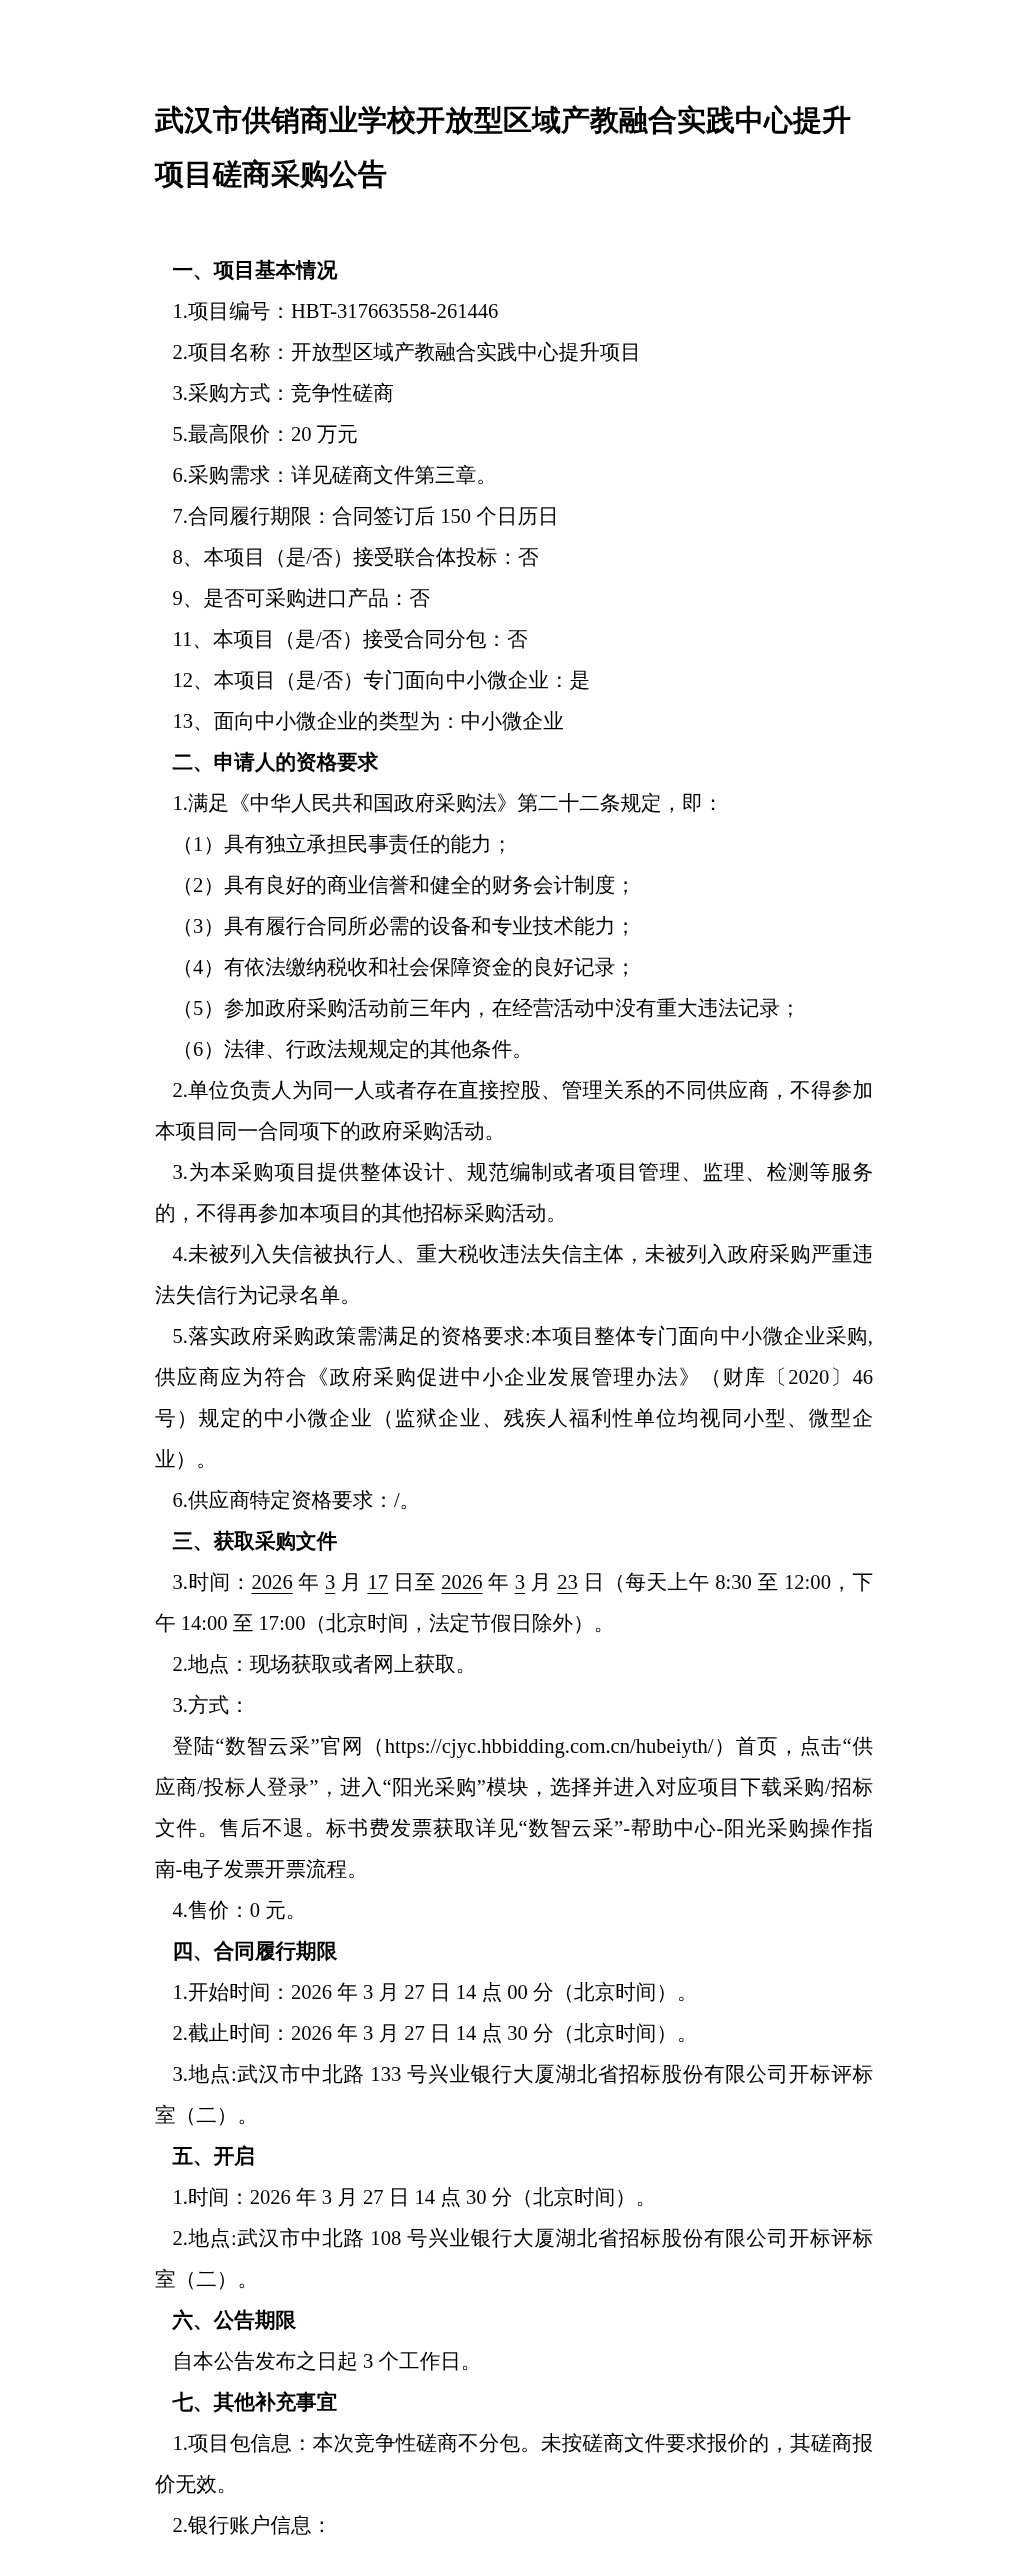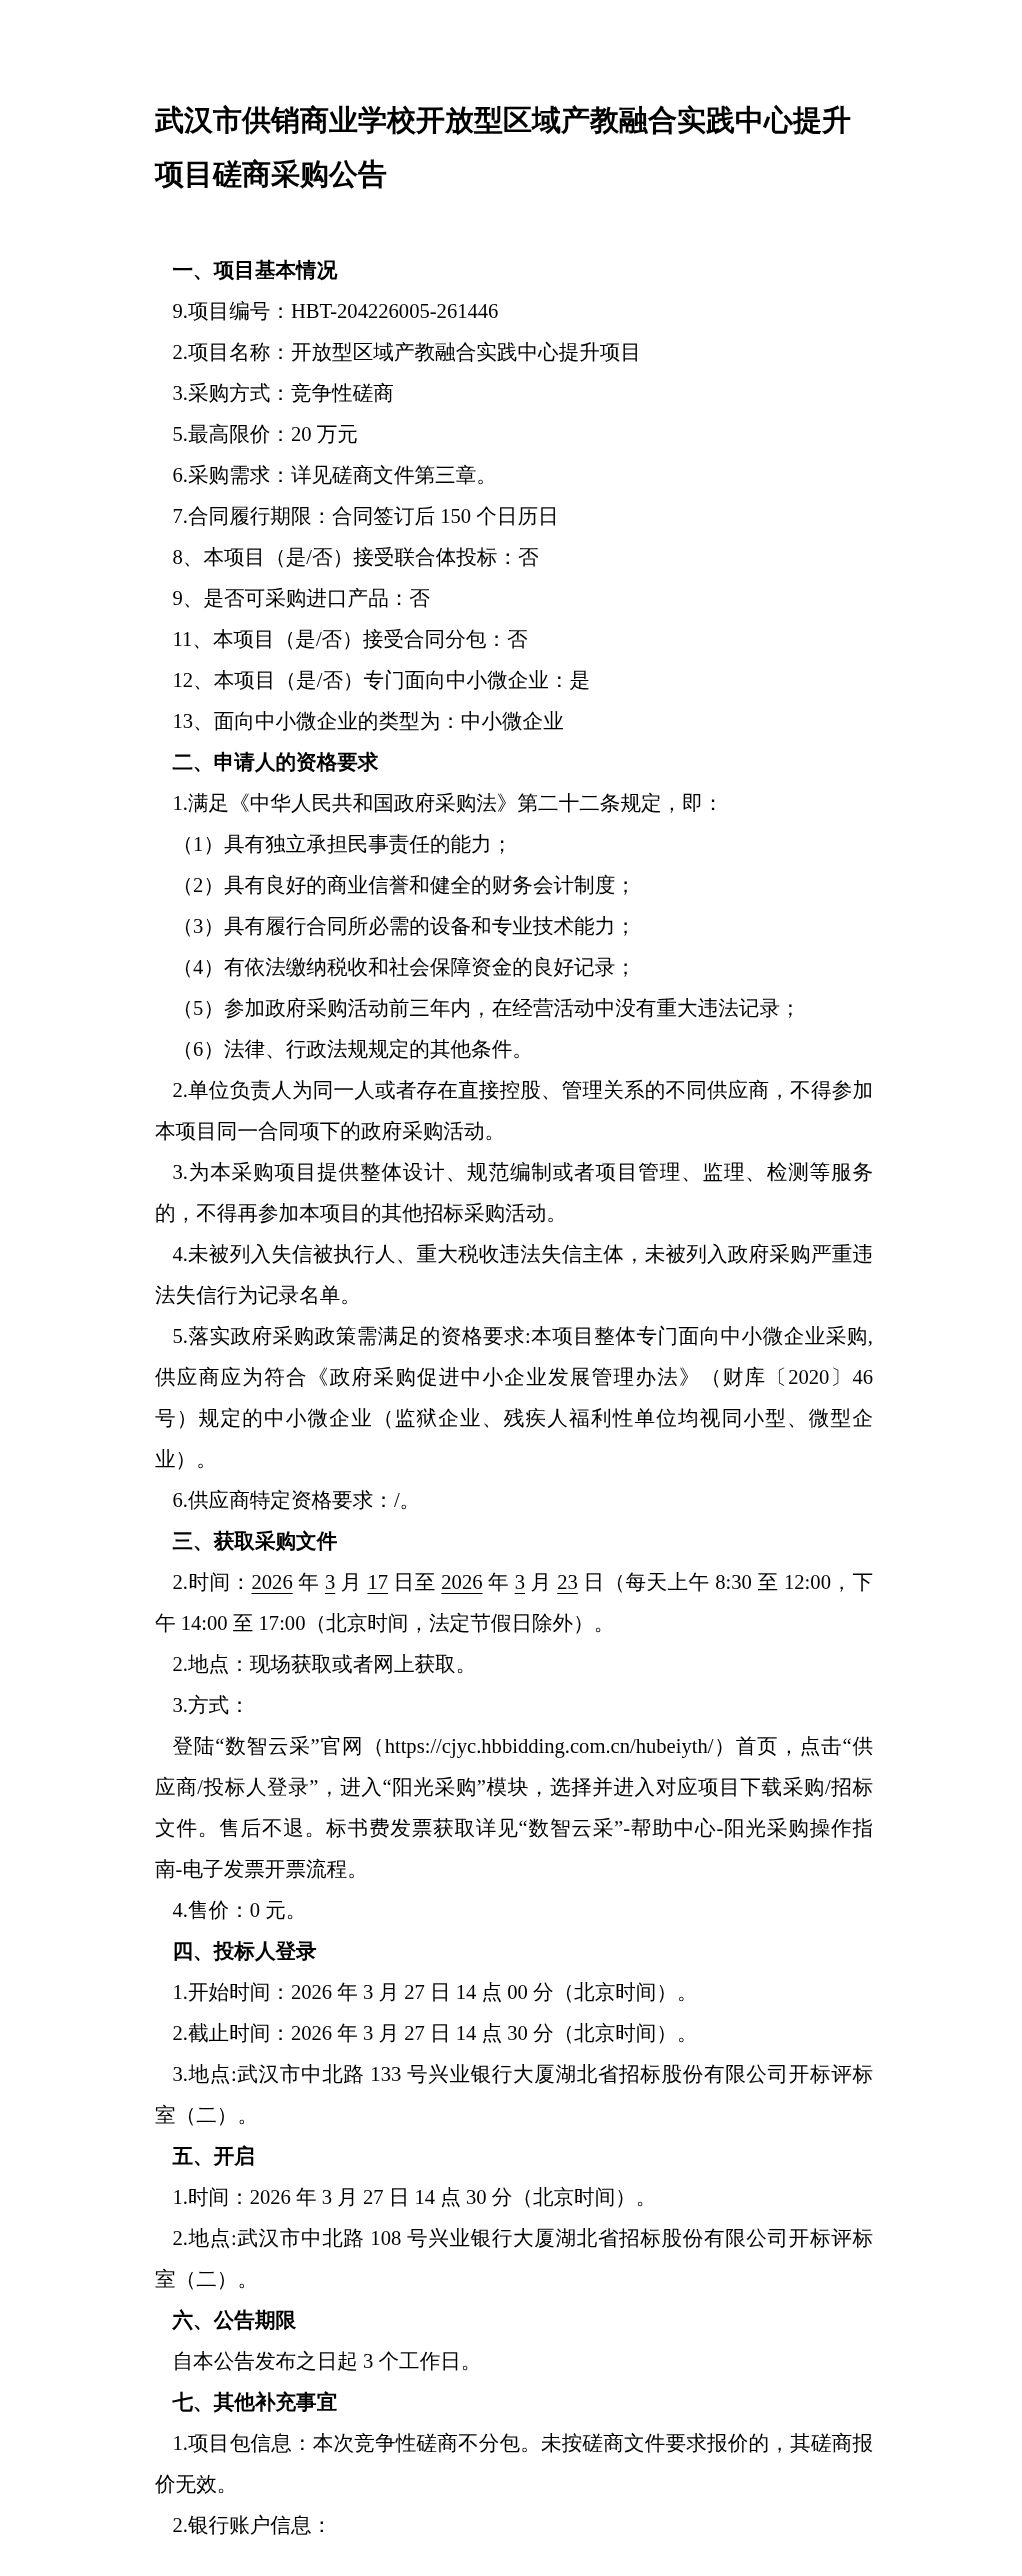--- a/index.html
+++ b/index.html
@@ -41,21 +41,21 @@
   }
 </style>
 </head>
 <body>
 
 <div class="page">
   <p class="doc-title">武汉市供销商业学校开放型区域产教融合实践中心提升项目磋商采购公告</p>
 
   <div class="doc-body">
       <p class="line indent bold">一、项目基本情况</p>
-      <p class="line indent">9.项目编号：HBT-204226005-261446</p>
+      <p class="line indent">1.项目编号：HBT-317663558-261446</p>
       <p class="line indent">2.项目名称：开放型区域产教融合实践中心提升项目</p>
       <p class="line indent">3.采购方式：竞争性磋商</p>
       <p class="line indent">5.最高限价：20 万元</p>
       <p class="line indent">6.采购需求：详见磋商文件第三章。</p>
       <p class="line indent">7.合同履行期限：合同签订后 150 个日历日</p>
       <p class="line indent">8、本项目（是/否）接受联合体投标：否</p>
       <p class="line indent">9、是否可采购进口产品：否</p>
       <p class="line indent">11、本项目（是/否）接受合同分包：否</p>
       <p class="line indent">12、本项目（是/否）专门面向中小微企业：是</p>
       <p class="line indent">13、面向中小微企业的类型为：中小微企业</p>
@@ -66,26 +66,26 @@
       <p class="line indent">（3）具有履行合同所必需的设备和专业技术能力；</p>
       <p class="line indent">（4）有依法缴纳税收和社会保障资金的良好记录；</p>
       <p class="line indent">（5）参加政府采购活动前三年内，在经营活动中没有重大违法记录；</p>
       <p class="line indent">（6）法律、行政法规规定的其他条件。</p>
       <p class="line indent">2.单位负责人为同一人或者存在直接控股、管理关系的不同供应商，不得参加本项目同一合同项下的政府采购活动。</p>
       <p class="line indent">3.为本采购项目提供整体设计、规范编制或者项目管理、监理、检测等服务的，不得再参加本项目的其他招标采购活动。</p>
       <p class="line indent">4.未被列入失信被执行人、重大税收违法失信主体，未被列入政府采购严重违法失信行为记录名单。</p>
       <p class="line indent">5.落实政府采购政策需满足的资格要求:本项目整体专门面向中小微企业采购,供应商应为符合《政府采购促进中小企业发展管理办法》（财库〔2020〕46号）规定的中小微企业（监狱企业、残疾人福利性单位均视同小型、微型企业）。</p>
       <p class="line indent">6.供应商特定资格要求：/。</p>
       <p class="line indent bold">三、获取采购文件</p>
-      <p class="line indent"><span>2.时间：</span><span class="u">2026</span><span> 年 </span><span class="u">3</span><span> 月 </span><span class="u">17</span><span> 日至 </span><span class="u">2026</span><span> 年 </span><span class="u">3</span><span> 月 </span><span class="u">23</span><span> 日（每天上午 8:30 至 12:00，下午 14:00 至 17:00（北京时间，法定节假日除外）。</span></p>
+      <p class="line indent"><span>3.时间：</span><span class="u">2026</span><span> 年 </span><span class="u">3</span><span> 月 </span><span class="u">17</span><span> 日至 </span><span class="u">2026</span><span> 年 </span><span class="u">3</span><span> 月 </span><span class="u">23</span><span> 日（每天上午 8:30 至 12:00，下午 14:00 至 17:00（北京时间，法定节假日除外）。</span></p>
       <p class="line indent">2.地点：现场获取或者网上获取。</p>
       <p class="line indent">3.方式：</p>
       <p class="line indent">登陆“数智云采”官网（https://cjyc.hbbidding.com.cn/hubeiyth/）首页，点击“供应商/投标人登录”，进入“阳光采购”模块，选择并进入对应项目下载采购/招标文件。售后不退。标书费发票获取详见“数智云采”-帮助中心-阳光采购操作指南-电子发票开票流程。</p>
       <p class="line indent">4.售价：0 元。</p>
-      <p class="line indent bold">四、投标人登录</p>
+      <p class="line indent bold">四、合同履行期限</p>
       <p class="line indent">1.开始时间：2026 年 3 月 27 日 14 点 00 分（北京时间）。</p>
       <p class="line indent">2.截止时间：2026 年 3 月 27 日 14 点 30 分（北京时间）。</p>
       <p class="line indent">3.地点:武汉市中北路 133 号兴业银行大厦湖北省招标股份有限公司开标评标室（二）。</p>
       <p class="line indent bold">五、开启</p>
       <p class="line indent">1.时间：2026 年 3 月 27 日 14 点 30 分（北京时间）。</p>
       <p class="line indent">2.地点:武汉市中北路 108 号兴业银行大厦湖北省招标股份有限公司开标评标室（二）。</p>
       <p class="line indent bold">六、公告期限</p>
       <p class="line indent">自本公告发布之日起 3 个工作日。</p>
       <p class="line indent bold">七、其他补充事宜</p>
       <p class="line indent">1.项目包信息：本次竞争性磋商不分包。未按磋商文件要求报价的，其磋商报价无效。</p>

